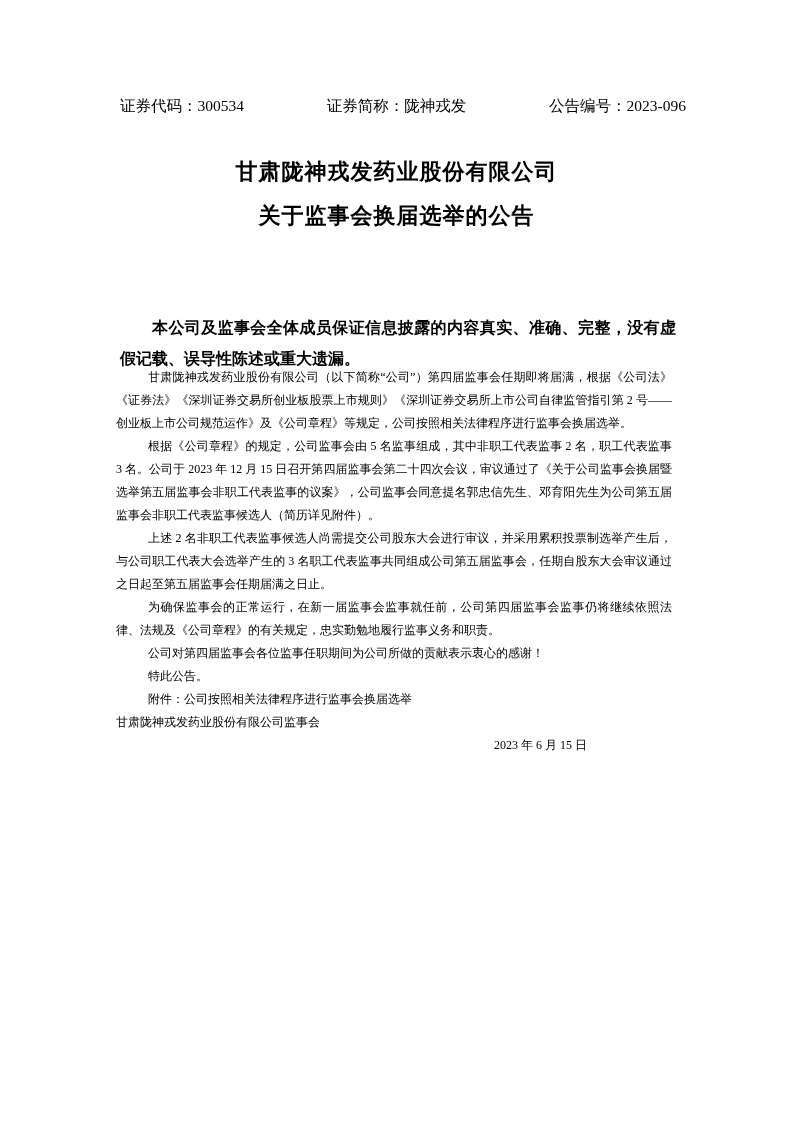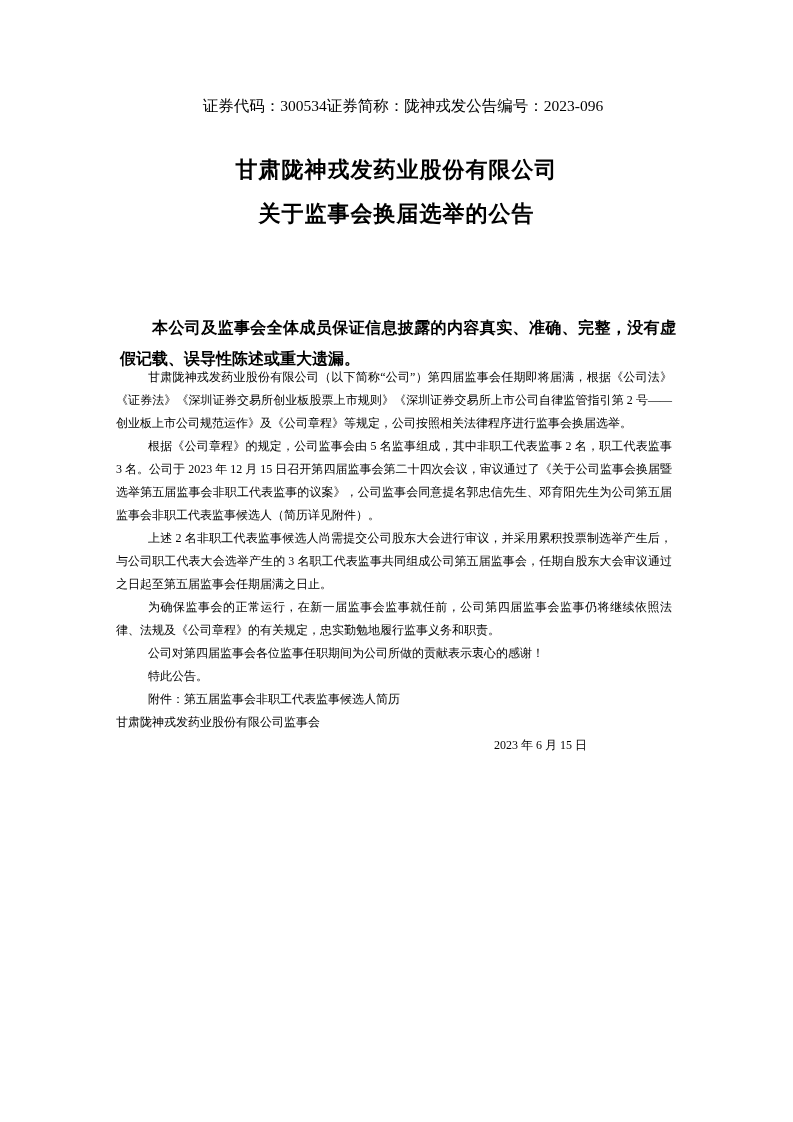--- a/index.html
+++ b/index.html
@@ -8,28 +8,28 @@
     position:relative;
     width:793px; height:1122px;
     margin:0 auto;
     background:#ffffff;
     color:#000000;
     font-family:"Liberation Serif","DejaVu Serif",serif;
     overflow:hidden;
   }
   .header-row {
     position:absolute; top:96px; left:120px; width:566px;
-    display:flex; justify-content:center;
+    display:flex; justify-content:space-between;
     font-size:15.5px; line-height:20px;
     white-space:nowrap;
   }
   .title-block {
     position:absolute; top:150px; left:0; width:100%;
     text-align:center;
-    font-family:Liberation Mono, monospace;
+    font-family:Liberation Serif, serif;
     font-weight:bold;
     font-size:22px; line-height:44px;
     letter-spacing:1px;
   }
   .statement {
     position:absolute; top:270px; left:120px; width:556px;
     font-family:"Liberation Sans","DejaVu Sans",sans-serif;
     font-weight:bold;
     font-size:16px; line-height:31px;
     text-indent:32px;
@@ -66,18 +66,18 @@
   <div class="content">
     <div>
 
     <p>甘肃陇神戎发药业股份有限公司（以下简称“公司”）第四届监事会任期即将届满，根据《公司法》《证券法》《深圳证券交易所创业板股票上市规则》《深圳证券交易所上市公司自律监管指引第 2 号——创业板上市公司规范运作》及《公司章程》等规定，公司按照相关法律程序进行监事会换届选举。</p>
         <p>根据《公司章程》的规定，公司监事会由 5 名监事组成，其中非职工代表监事 2 名，职工代表监事 3 名。公司于 2023 年 12 月 15 日召开第四届监事会第二十四次会议，审议通过了《关于公司监事会换届暨选举第五届监事会非职工代表监事的议案》，公司监事会同意提名郭忠信先生、邓育阳先生为公司第五届监事会非职工代表监事候选人（简历详见附件）。</p>
         <p>上述 2 名非职工代表监事候选人尚需提交公司股东大会进行审议，并采用累积投票制选举产生后，与公司职工代表大会选举产生的 3 名职工代表监事共同组成公司第五届监事会，任期自股东大会审议通过之日起至第五届监事会任期届满之日止。</p>
         <p>为确保监事会的正常运行，在新一届监事会监事就任前，公司第四届监事会监事仍将继续依照法律、法规及《公司章程》的有关规定，忠实勤勉地履行监事义务和职责。</p>
         <p>公司对第四届监事会各位监事任职期间为公司所做的贡献表示衷心的感谢！</p>
       </div>
     <p>特此公告。</p>
-    <p>附件：第五届监事会非职工代表监事候选人简历</p>
+    <p>附件：公司按照相关法律程序进行监事会换届选举</p>
     <p class="sig-company">甘肃陇神戎发药业股份有限公司监事会</p>
     <p class="sig-date">2023 年 6 月 15 日</p>
   </div>
 
 </div>
 
 </body></html>

